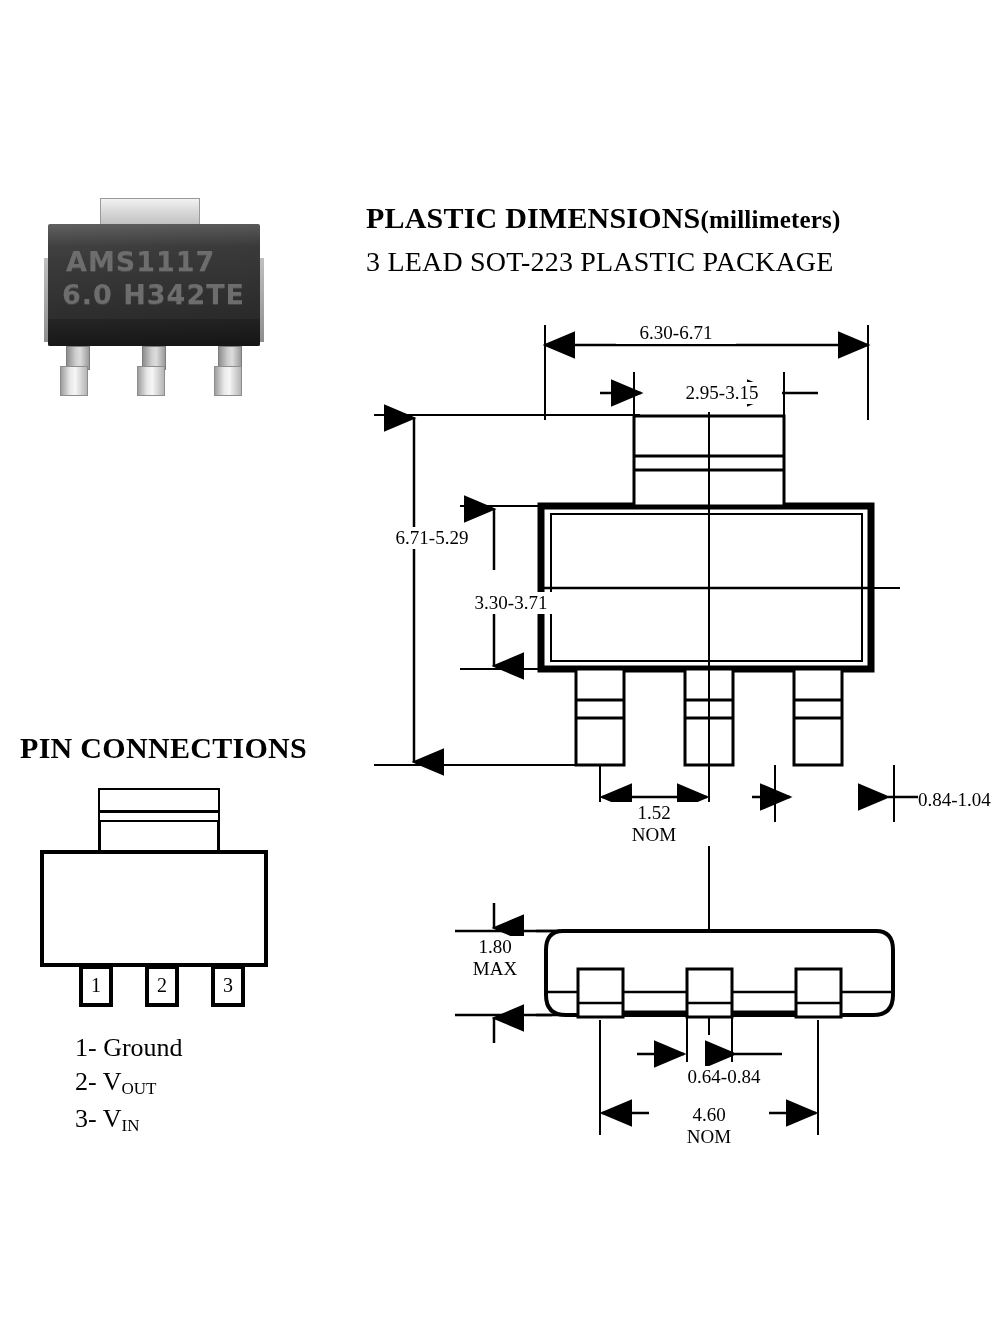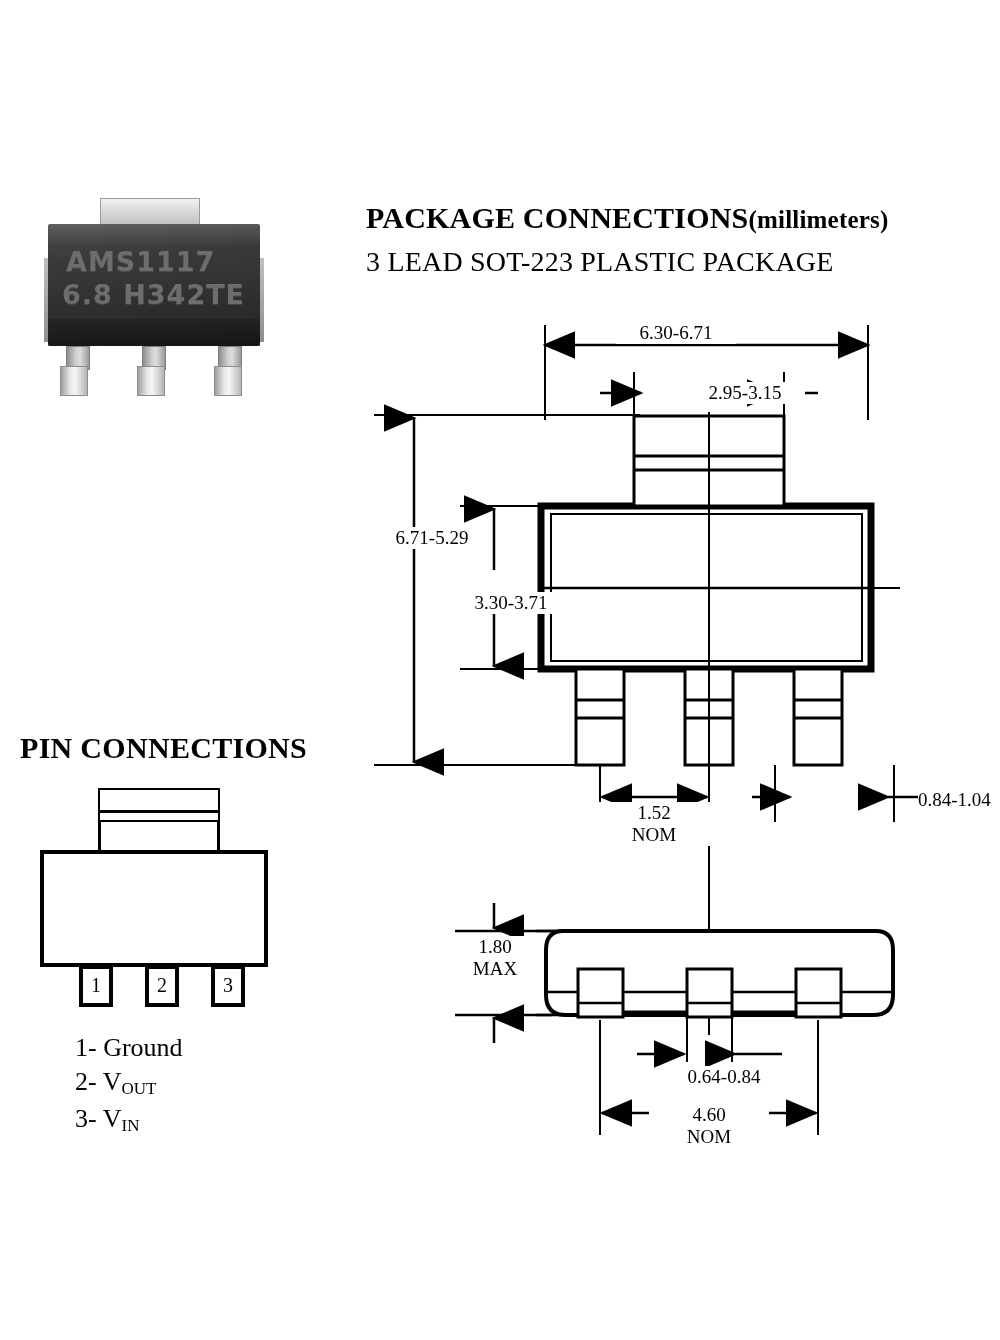--- a/index.html
+++ b/index.html
@@ -139,35 +139,35 @@
 
     <div class="pkg-tab" style="left:62px; top:0px; width:98px; height:28px;"></div>
 
     <div class="pkg-shoulder" style="left:6px; top:60px; width:14px; height:84px;"></div>
     <div class="pkg-shoulder" style="left:212px; top:60px; width:14px; height:84px;"></div>
 
     <div class="pkg-body" style="left:10px; top:26px; width:212px; height:122px;">
       <div class="pkg-body-sheen"></div>
       <div class="pkg-body-bevel"></div>
       <div class="pkg-mark" style="left:18px; top:22px; font-size:27px;">AMS1117</div>
-      <div class="pkg-mark" style="left:14px; top:55px; font-size:27px;">6.8 H342TE</div>
+      <div class="pkg-mark" style="left:14px; top:55px; font-size:27px;">6.0 H342TE</div>
     </div>
 
     <div class="pkg-lead-upper" style="left:28px; top:148px; width:22px; height:22px;"></div>
     <div class="pkg-lead" style="left:22px; top:168px; width:26px; height:28px;"></div>
 
     <div class="pkg-lead-upper" style="left:104px; top:148px; width:22px; height:22px;"></div>
     <div class="pkg-lead" style="left:99px; top:168px; width:26px; height:28px;"></div>
 
     <div class="pkg-lead-upper" style="left:180px; top:148px; width:22px; height:22px;"></div>
     <div class="pkg-lead" style="left:176px; top:168px; width:26px; height:28px;"></div>
   </div>
 
   <div class="abs hdr-main" style="left:366px; top:201px;">
-    <span>PACKAGE CONNECTIONS</span><span class="hdr-paren">(millimeters)</span>
+    <span>PLASTIC DIMENSIONS</span><span class="hdr-paren">(millimeters)</span>
   </div>
   <div class="abs hdr-sub" style="left:366px; top:246px;">3 LEAD SOT-223 PLASTIC PACKAGE</div>
 
   <div class="abs hdr-pin" style="left:20px; top:731px;">PIN CONNECTIONS</div>
 
   <div class="abs" style="left:34px; top:788px; width:250px; height:225px;">
 
     <div class="box" style="left:64px; top:0px; width:122px; height:34px;"></div>
     <div class="ln" style="left:64px; top:22px; width:122px; height:3px;"></div>
 
@@ -318,21 +318,21 @@
 
     <g>
       <line x1="600" y1="1020" x2="600" y2="1135" stroke="#000" stroke-width="2"></line>
       <line x1="818" y1="1020" x2="818" y2="1135" stroke="#000" stroke-width="2"></line>
       <line x1="602" y1="1113" x2="816" y2="1113" stroke="#000" stroke-width="2.5" marker-start="url(#arrL)" marker-end="url(#arrR)"></line>
     </g>
   </svg>
 
   <div class="abs dim" style="left:616px; top:322px; width:120px;">6.30-6.71</div>
 
-  <div class="abs dim" style="left:685px; top:382px; width:120px;">2.95-3.15</div>
+  <div class="abs dim" style="left:662px; top:382px; width:120px;">2.95-3.15</div>
 
   <div class="abs dim" style="left:372px; top:527px; width:120px;">6.71-5.29</div>
 
   <div class="abs dim" style="left:451px; top:592px; width:120px;">3.30-3.71</div>
 
   <div class="abs dim" style="left:594px; top:802px; width:120px;">
     <div>1.52</div>
     <div>NOM</div>
   </div>
 

